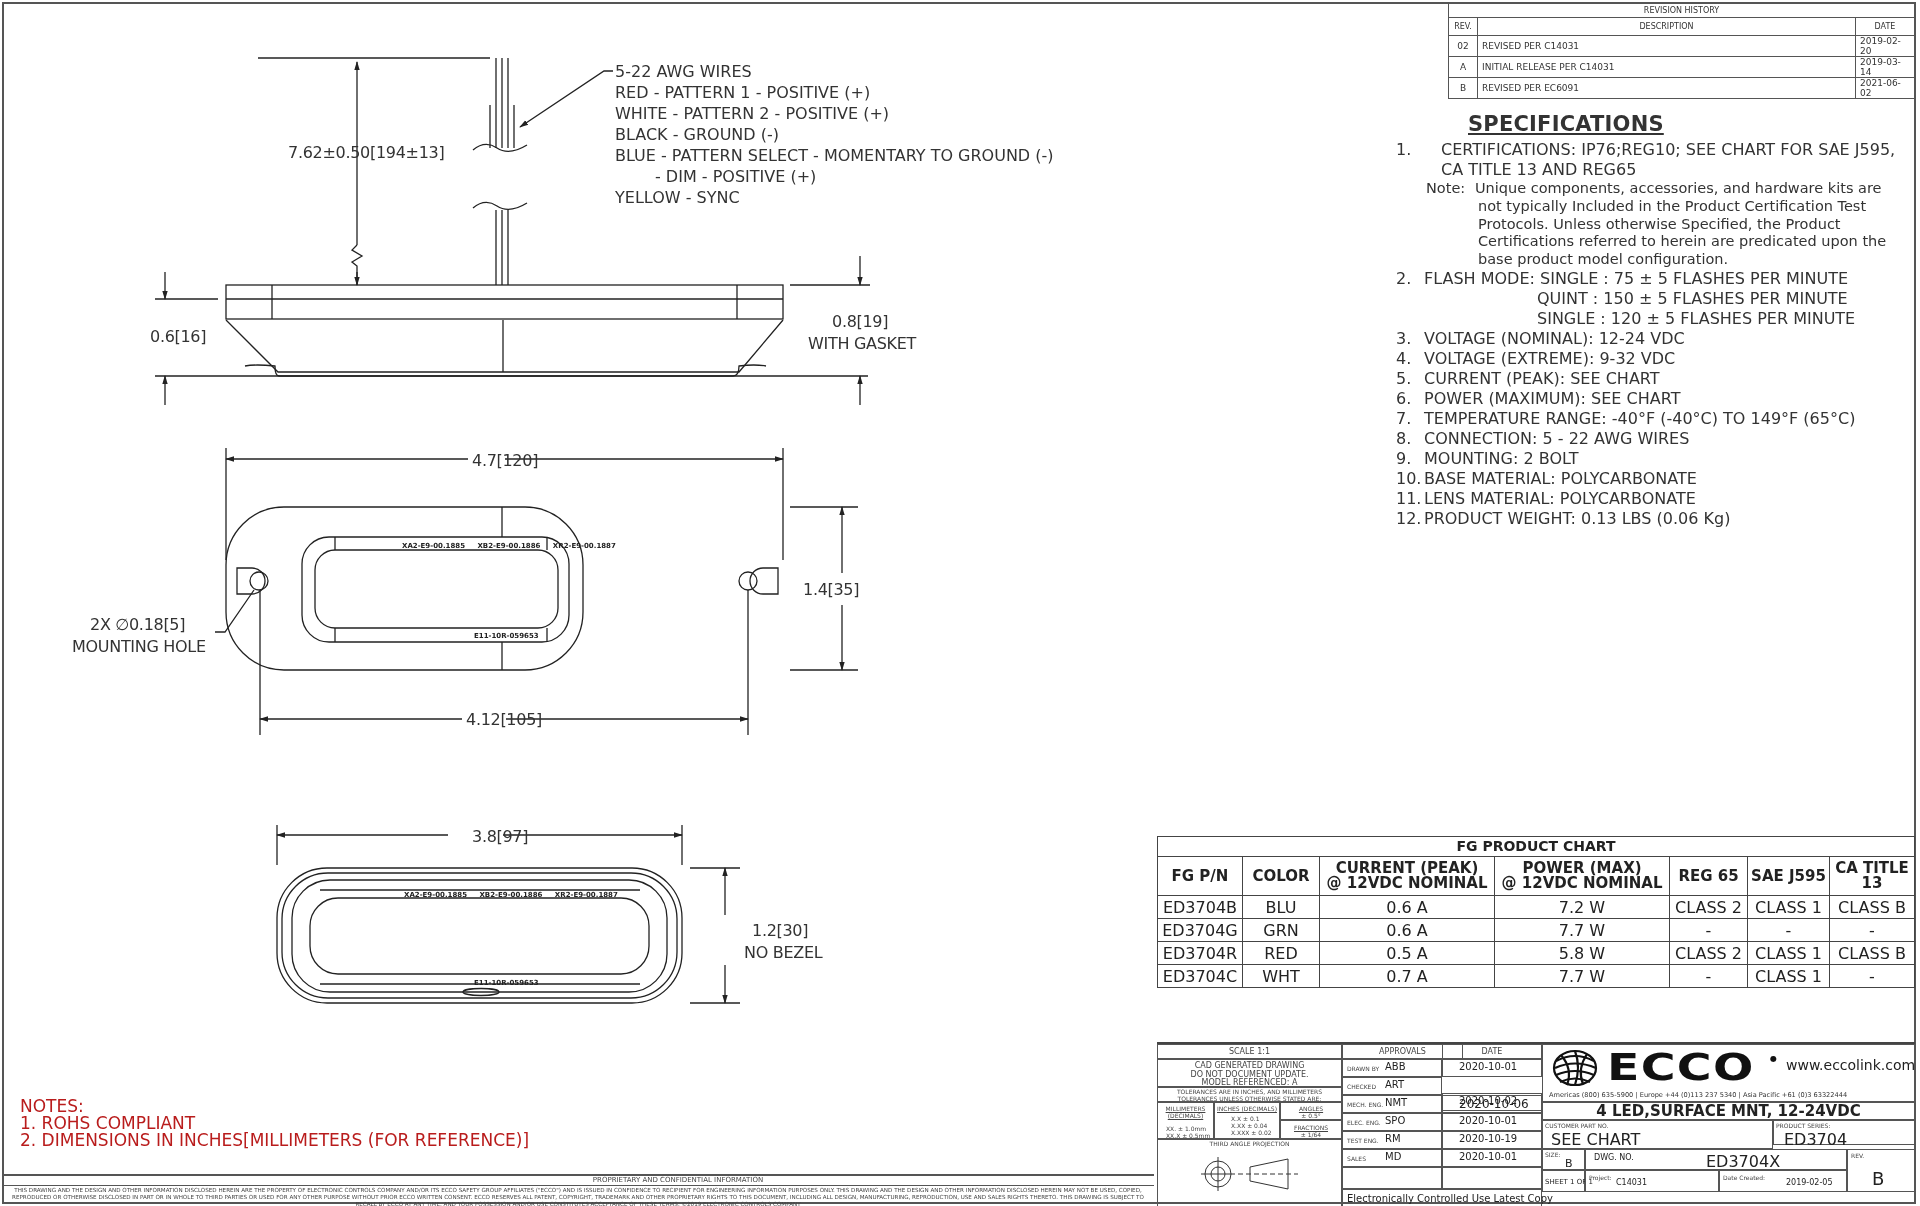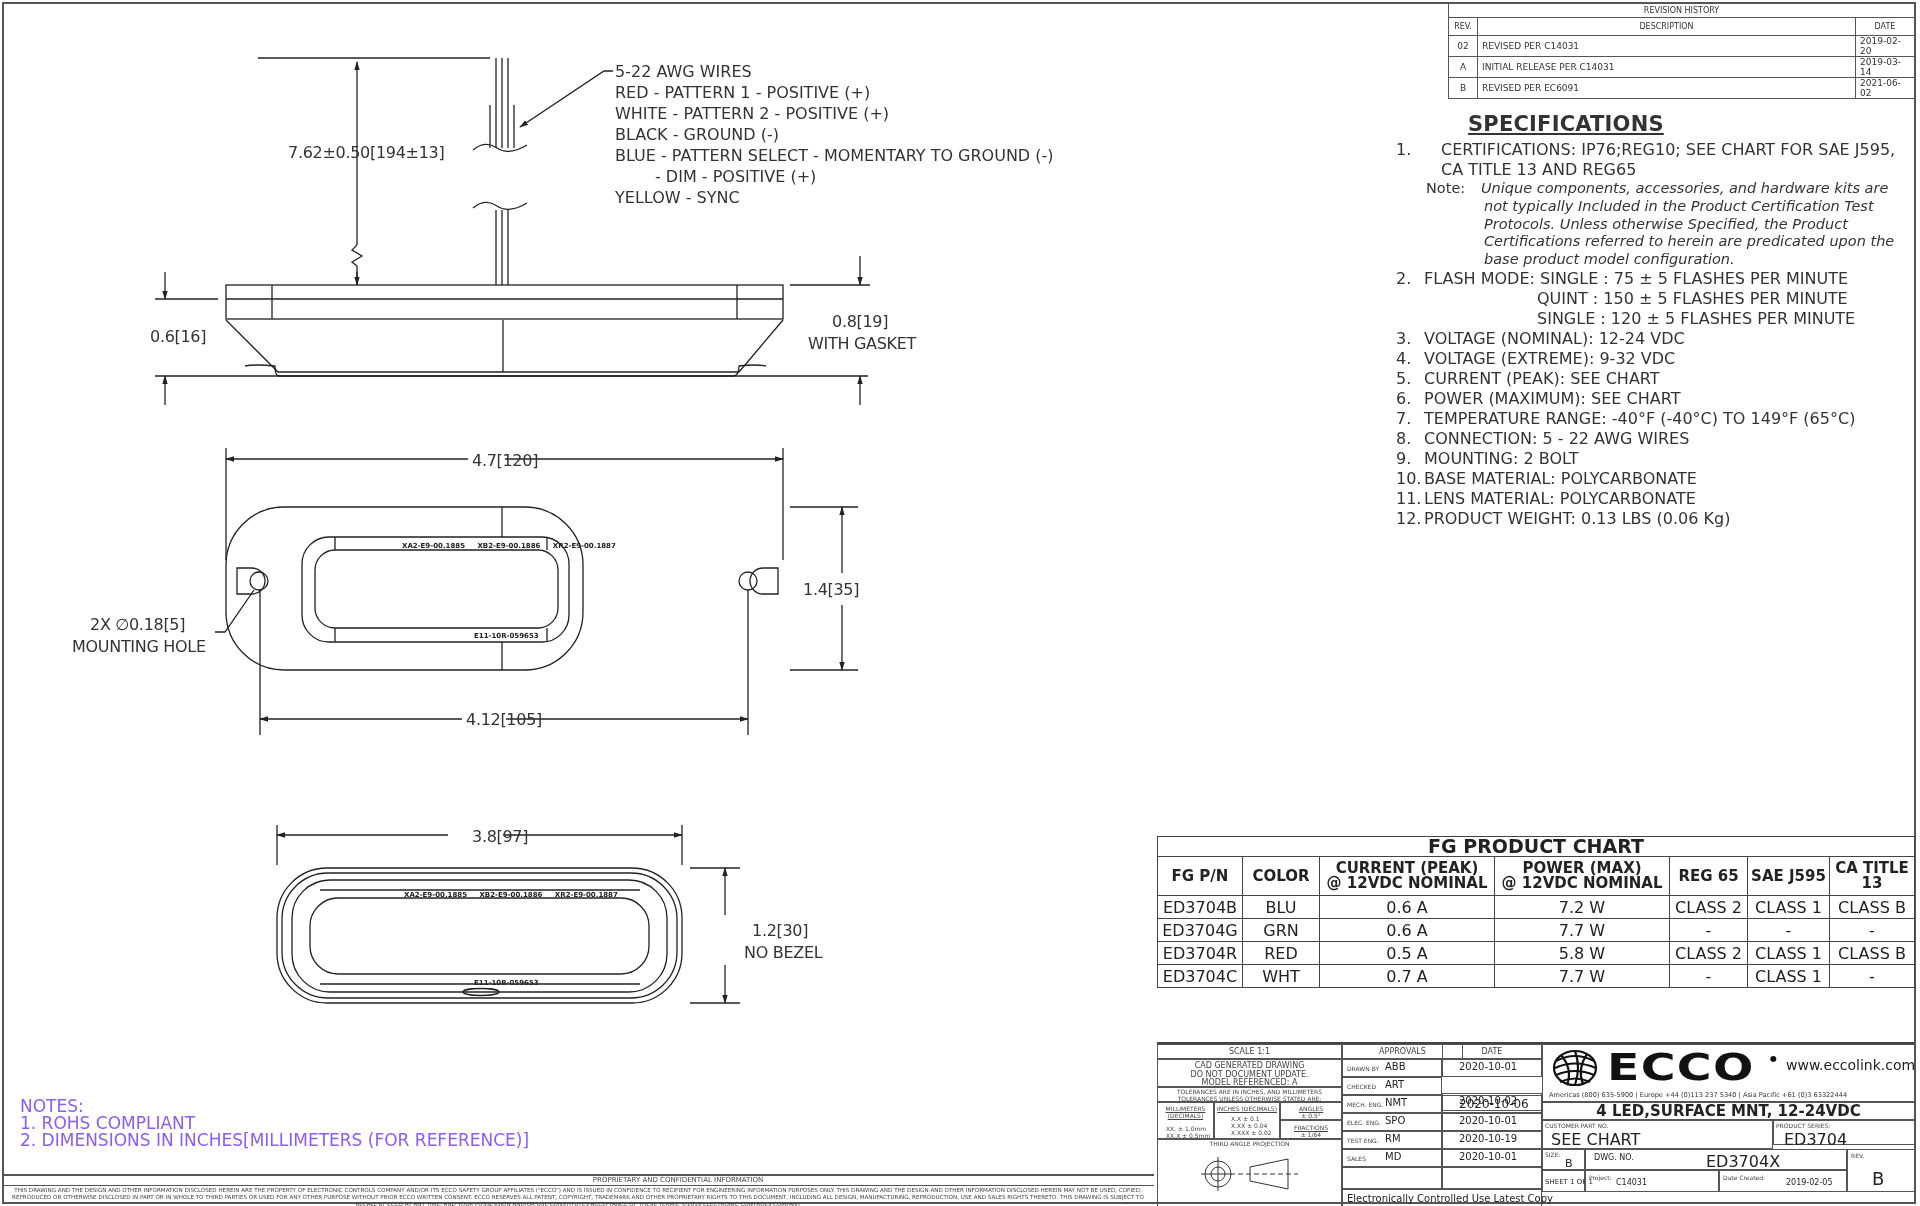--- a/index.html
+++ b/index.html
@@ -18,29 +18,29 @@
   
   .specs{position:absolute;left:1396px;top:112px;width:520px;font-size:16px;color:#333;}
   .specs .title{position:absolute;left:72px;top:0;font-size:21px;font-weight:bold;text-decoration:underline;letter-spacing:0.2px;}
   .spec-line{position:absolute;left:0;white-space:nowrap;}
   .spec-num{display:inline-block;width:28px;}
   .note{font-size:14.5px;}
   
   .fg{position:absolute;left:1157px;top:836px;width:758px;font-size:16px;}
   .fg td,.fg th{border:1px solid #444;text-align:center;color:#222;padding:0 2px;}
   .fg th{font-weight:bold;font-size:15px;line-height:15px;}
-  .fg .caption th{height:19px;font-size:19px;}
+  .fg .caption th{height:19px;font-size:14px;}
   .fg .hdr th{height:38px;}
   .fg td{height:22px;}
   
   .tb{position:absolute;left:1157px;top:1042px;width:758px;height:164px;border-top:2px solid #444;}
   .tb-cell{position:absolute;border:1px solid #555;box-sizing:border-box;}
   .small{font-size:8px;color:#444;text-align:center;}
   .tiny{font-size:6px;color:#444;}
-  .notes{position:absolute;left:20px;top:1098px;font-size:17px;color:#8b5cf6;line-height:17px;}
+  .notes{position:absolute;left:20px;top:1098px;font-size:17px;color:#b91c1c;line-height:17px;}
   .footer{position:absolute;left:2px;top:1174px;width:1152px;height:32px;border-top:2px solid #555;}
   .footer .hd{font-size:7px;text-align:center;color:#444;border-bottom:1px solid #555;height:9px;line-height:9px;padding-left:200px;}
   .footer .txt{font-size:5.6px;text-align:center;color:#444;line-height:7px;padding:1px 8px;}
 </style>
 </head>
 <body>
 
 <div class="sheet-border"></div>
 
 <svg class="draw" width="1920" height="1206" stroke="#222" fill="none" stroke-width="1.3">
@@ -202,21 +202,21 @@
         <td>2021-06-02</td>
       </tr>
 </tbody>
   </table>
 
 <div class="specs">
   <div class="title">SPECIFICATIONS</div>
   <div class="spec-line" style="top:28px;left:0;"><span class="spec-num" style="width:45px;">1.</span><span>CERTIFICATIONS: IP76;REG10; SEE CHART FOR SAE J595,</span></div>
   <div class="spec-line" style="top:48px;left:45px;">CA TITLE 13 AND REG65</div>
   <div class="abs note" style="left:30px;top:68px;">Note:</div>
-  <div class="abs note" style="left:85px;top:68px;line-height:17.8px;font-style:italic;">
+  <div class="abs note" style="left:79px;top:68px;line-height:17.8px;">
     <div>Unique components, accessories, and hardware kits are</div>
     <div style="padding-left:3px;">not typically Included in the Product Certification Test</div>
     <div style="padding-left:3px;">Protocols.  Unless otherwise Specified, the Product</div>
     <div style="padding-left:3px;">Certifications referred to herein are predicated upon the</div>
     <div style="padding-left:3px;">base product model configuration.</div>
   </div>
   <div class="spec-line" style="top:157px;left:0;"><span class="spec-num">2.</span><span>FLASH MODE: SINGLE : 75 ± 5 FLASHES PER MINUTE</span></div>
   <div class="spec-line" style="top:177px;left:141px;">QUINT : 150 ± 5 FLASHES PER MINUTE</div>
   <div class="spec-line" style="top:197px;left:141px;">SINGLE : 120 ± 5 FLASHES PER MINUTE</div>
   <div class="spec-line" style="top:217px;"><span class="spec-num">3.</span><span>VOLTAGE (NOMINAL): 12-24 VDC</span></div>

